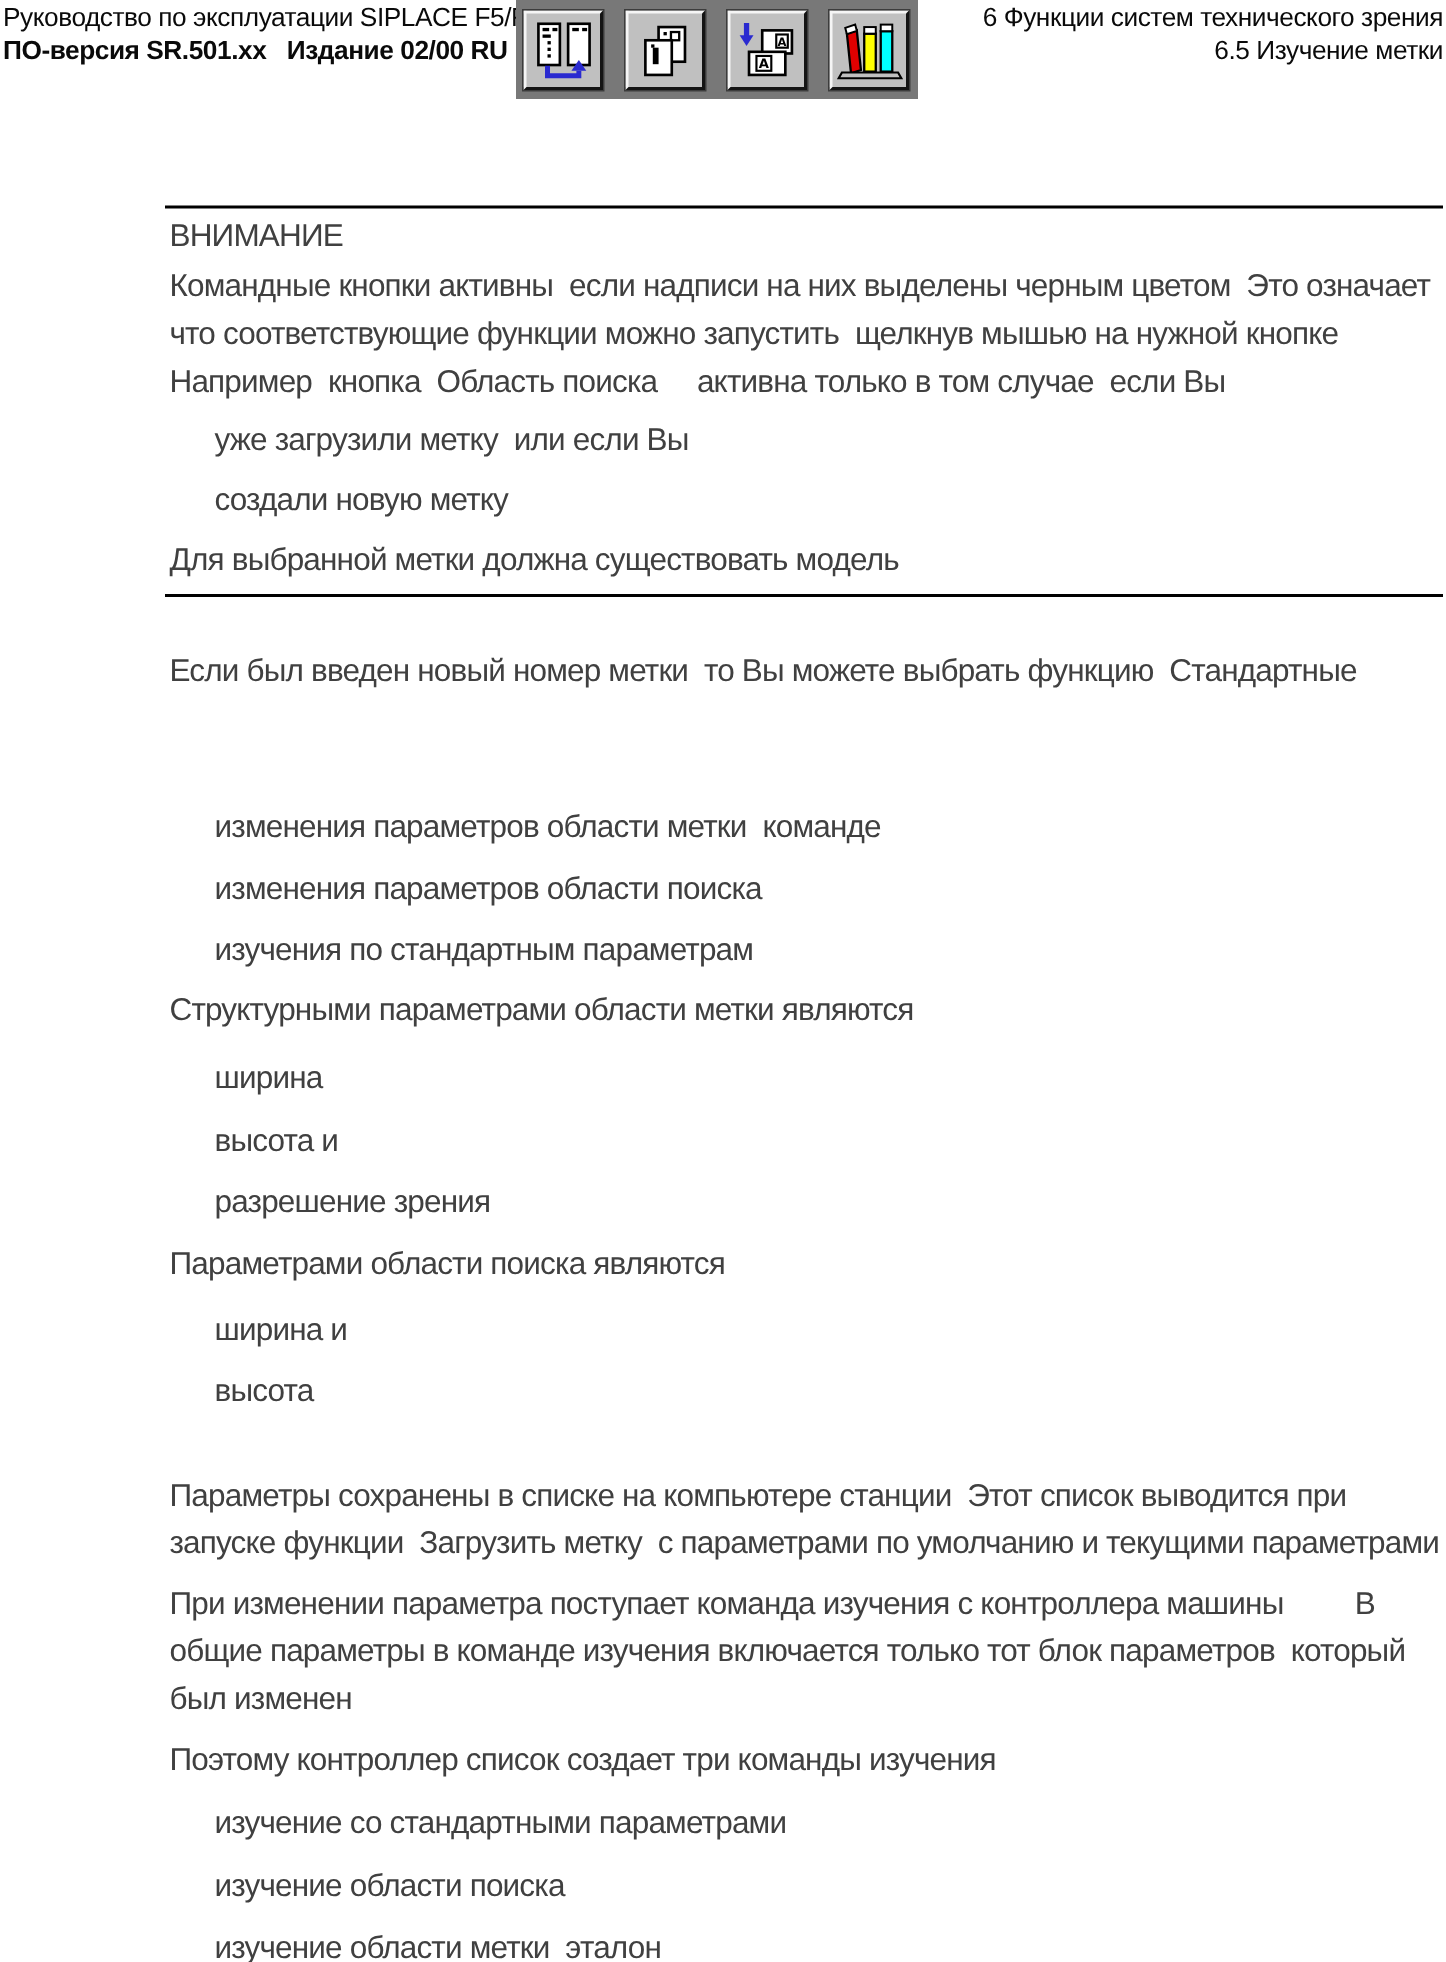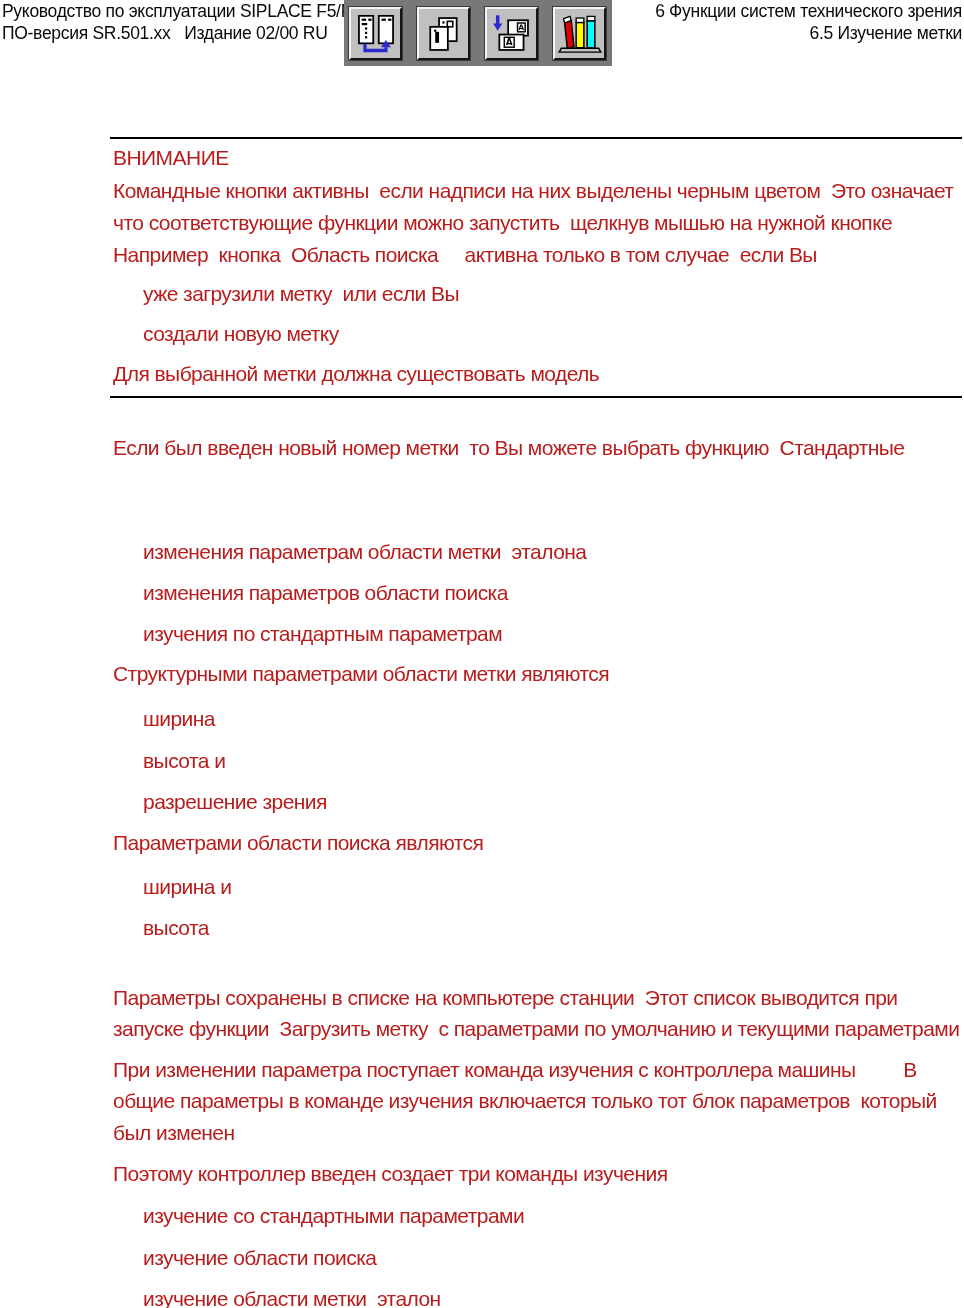--- a/index.html
+++ b/index.html
@@ -5,21 +5,21 @@
   html,body { margin:0; padding:0; background:#fff; }
   .page {
     position:relative; width:964px; height:1308px; background:#ffffff;
     font-family:"Liberation Sans", sans-serif; color:#000; overflow:hidden;
   }
   .hdr {
     position:absolute; font-size:17.5px; letter-spacing:-0.3px;
     white-space:pre; line-height:21px; color:#0a0a0a;
   }
   .hdr-left1 { left:2px; top:1px; }
-  .hdr-left2 { left:2px; top:23px; }
+  .hdr-left2 { left:2px; top:23px;font-weight:bold; }
   .hdr-right1 { right:2px; top:1px; text-align:left; }
   .hdr-right2 { right:2px; top:23px; text-align:center; }
 
   .toolbar {
     position:absolute; left:344px; top:0; width:268px; height:66px;
     background:#787878; box-sizing:border-box;
     display:flex; gap:15px; padding:7px 0 6px 5px;
   }
   .tbtn {
     width:53px; height:53px; background:#c0c0c0; box-sizing:border-box;
@@ -30,21 +30,21 @@
     padding:0; cursor:pointer;
   }
   .tbtn svg { display:block; }
 
   .rule { position:absolute; left:110px; width:852px; height:2px; background:#000; }
   .rule-top { top:137px; }
   .rule-mid { top:396px; }
 
   .ln {
     position:absolute; font-size:21px; letter-spacing:-0.55px;
-    white-space:pre; line-height:24px; color:#b91c1c;
+    white-space:pre; line-height:24px; color:#404040;
   }
   .ln.main { left:113px; }
   .ln.ind  { left:143px; }
 </style>
 </head>
 <body>
 
 <div class="page">
 
   <div class="hdr hdr-left1">Руководство по эксплуатации SIPLACE F5/F5 HM</div>
@@ -121,34 +121,34 @@
 
   <div class="ln main" style="top:146px">ВНИМАНИЕ</div>
   <div class="ln main" style="top:179px">Командные кнопки активны  если надписи на них выделены черным цветом  Это означает</div>
   <div class="ln main" style="top:211px">что соответствующие функции можно запустить  щелкнув мышью на нужной кнопке</div>
   <div class="ln main" style="top:243px">Например  кнопка  Область поиска     активна только в том случае  если Вы</div>
   <div class="ln ind" style="top:282px">уже загрузили метку  или если Вы</div>
   <div class="ln ind" style="top:322px">создали новую метку</div>
   <div class="ln main" style="top:362px">Для выбранной метки должна существовать модель</div>
 
   <div class="ln main" style="top:436px">Если был введен новый номер метки  то Вы можете выбрать функцию  Стандартные</div>
-  <div class="ln ind" style="top:540px">изменения параметрам области метки  эталона</div>
+  <div class="ln ind" style="top:540px">изменения параметров области метки  команде</div>
   <div class="ln ind" style="top:581px">изменения параметров области поиска</div>
   <div class="ln ind" style="top:622px">изучения по стандартным параметрам</div>
   <div class="ln main" style="top:662px">Структурными параметрами области метки являются</div>
   <div class="ln ind" style="top:707px">ширина</div>
   <div class="ln ind" style="top:749px">высота и</div>
   <div class="ln ind" style="top:790px">разрешение зрения</div>
   <div class="ln main" style="top:831px">Параметрами области поиска являются</div>
   <div class="ln ind" style="top:875px">ширина и</div>
   <div class="ln ind" style="top:916px">высота</div>
 
   <div class="ln main" style="top:986px">Параметры сохранены в списке на компьютере станции  Этот список выводится при</div>
   <div class="ln main" style="top:1017px">запуске функции  Загрузить метку  с параметрами по умолчанию и текущими параметрами</div>
   <div class="ln main" style="top:1058px">При изменении параметра поступает команда изучения с контроллера машины         В</div>
   <div class="ln main" style="top:1089px">общие параметры в команде изучения включается только тот блок параметров  который</div>
   <div class="ln main" style="top:1121px">был изменен</div>
-  <div class="ln main" style="top:1162px">Поэтому контроллер введен создает три команды изучения</div>
+  <div class="ln main" style="top:1162px">Поэтому контроллер список создает три команды изучения</div>
   <div class="ln ind" style="top:1204px">изучение со стандартными параметрами</div>
   <div class="ln ind" style="top:1246px">изучение области поиска</div>
   <div class="ln ind" style="top:1287px">изучение области метки  эталон</div>
 
 </div>
 
 </body></html>

